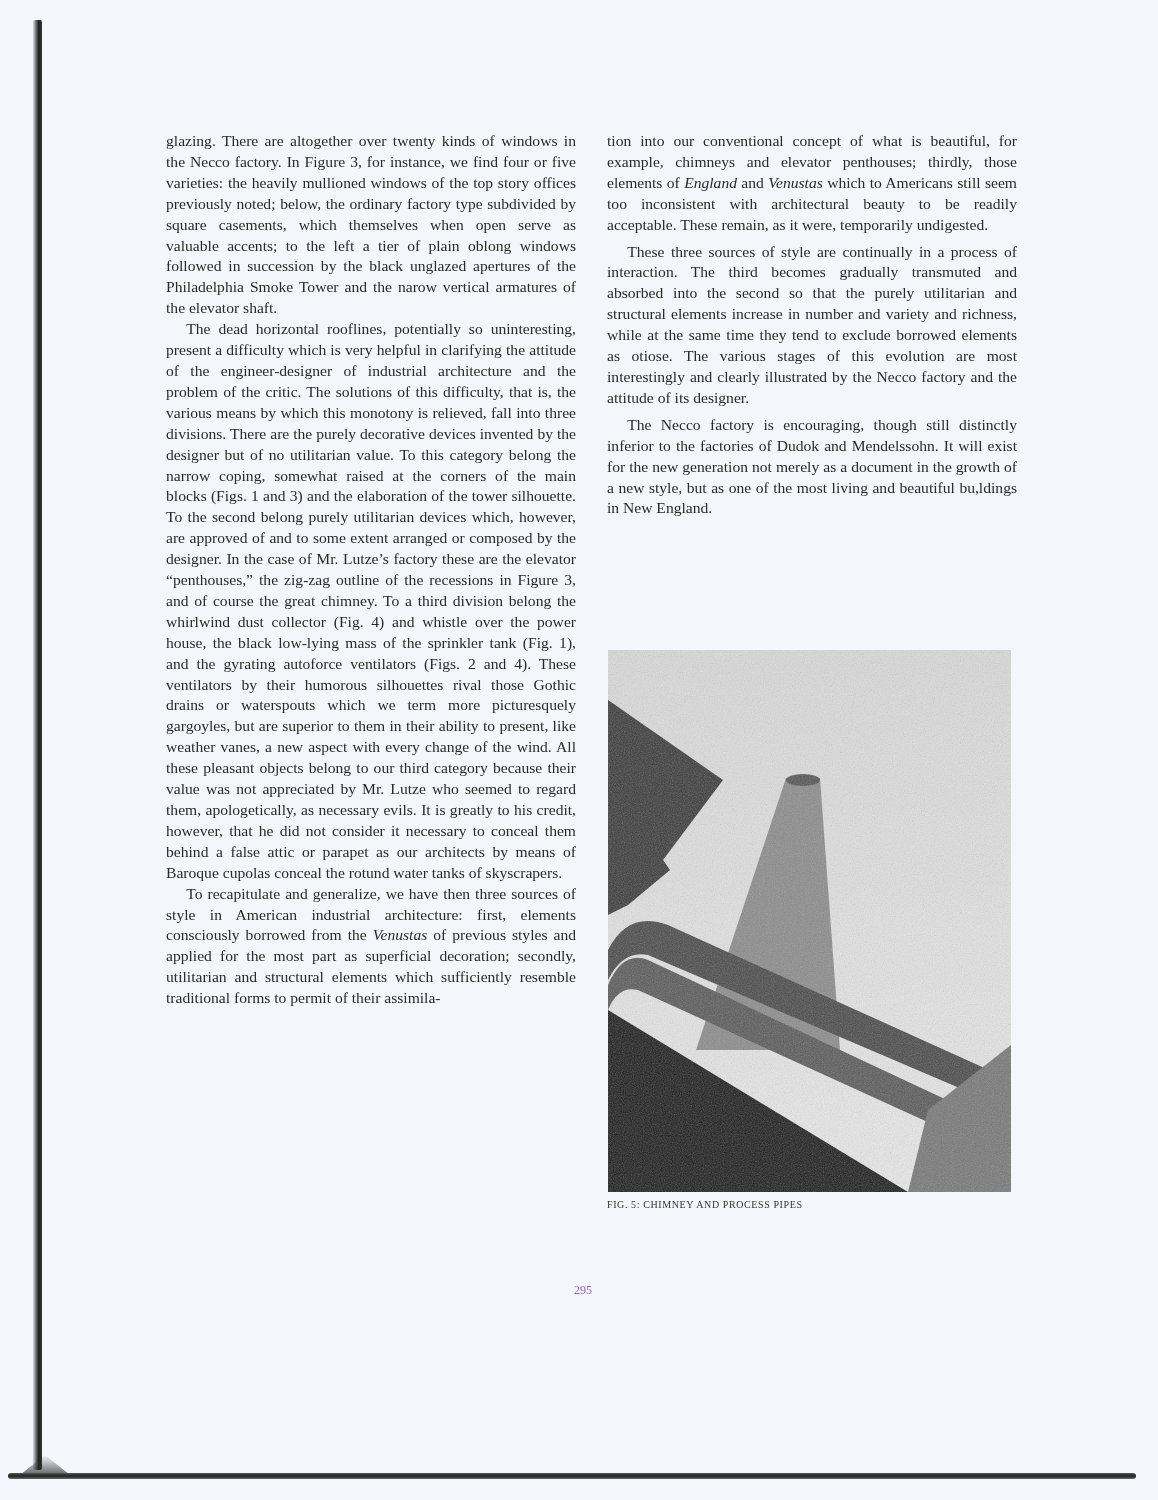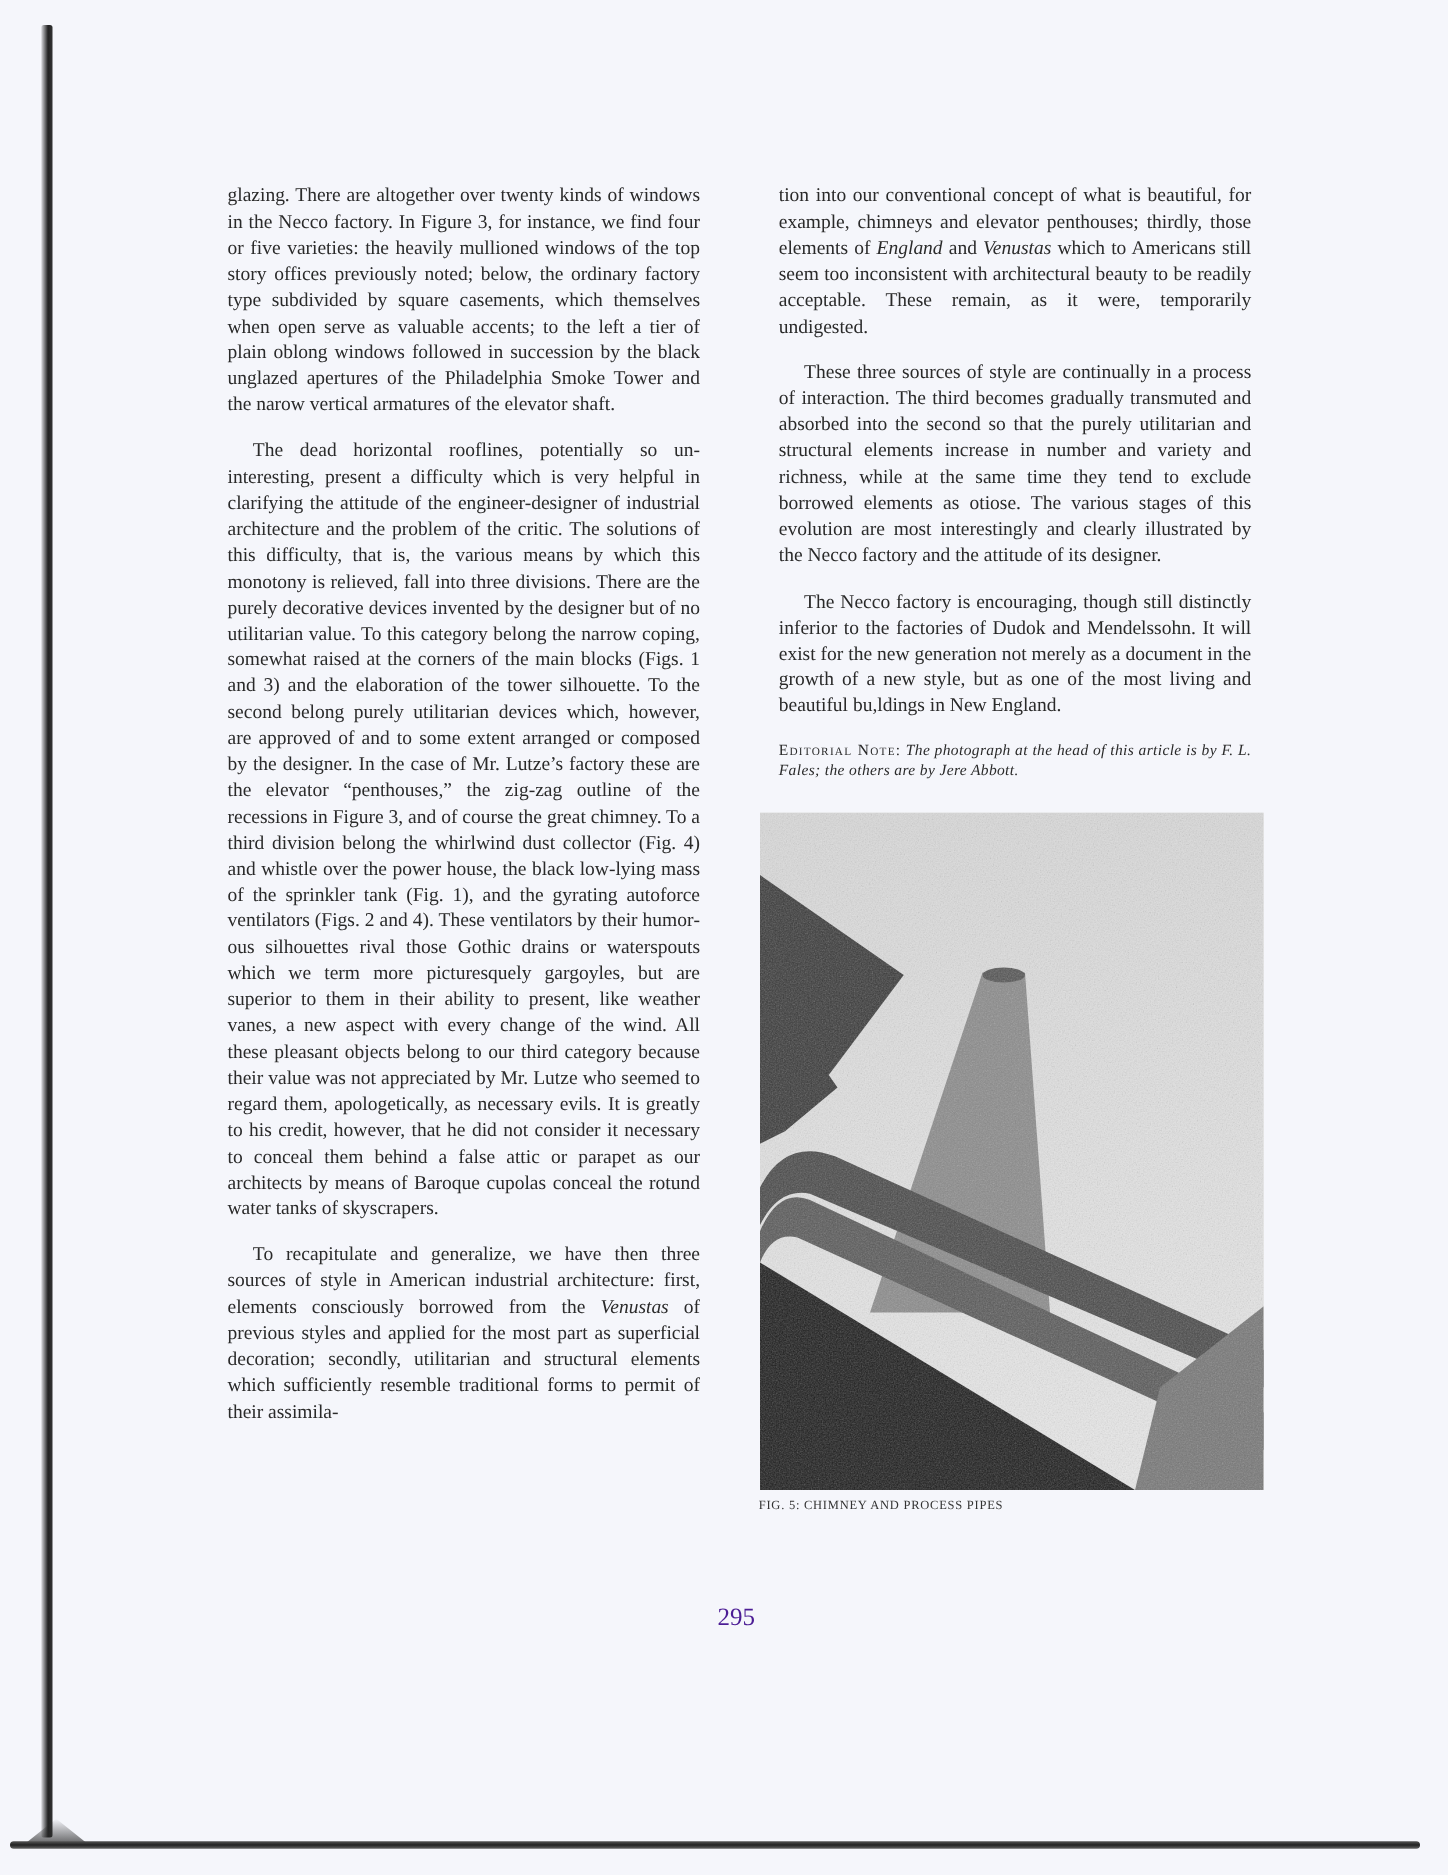--- a/index.html
+++ b/index.html
@@ -24,61 +24,60 @@
     background:linear-gradient(to bottom, rgba(40,40,40,0) , rgba(40,40,40,0.7));
     clip-path:polygon(50% 0, 100% 100%, 0 100%);
   }
   .col {
     position:absolute; top:131px; width:410px;
     font-size:15.6px; line-height:20.9px; text-align:justify;
     hyphens:manual;
   }
   .col.left { left:166px; }
   .col.right { left:607px; }
-  .col p { margin:16px; text-indent:0; }
+  .col p { margin:0; text-indent:0; }
   .col p + p { text-indent:1.3em; margin-top:0; }
   .col.right p.para { text-indent:1.3em; margin-top:6px; }
   .col.left p.para { text-indent:1.3em; }
   .editorial {
     margin-top:10px; font-size:12.4px; line-height:16px; text-indent:0 !important;
     letter-spacing:0.3px;
   }
   .editorial .label { font-variant:small-caps; letter-spacing:1px; }
   .editorial .body { font-style:italic; }
   .photo {
     position:absolute; left:608px; top:650px; width:403px; height:542px;
     background:#e8e8e8; overflow:hidden;
   }
   .photo svg { width:100%; height:100%; display:block; }
   .caption {
     position:absolute; left:607px; top:1199px; font-size:10px; letter-spacing:0.6px;
     color:#333;
   }
   .page-number {
-    position:absolute; left:574px; top:1283px; font-size:20px; color:#4c1d95;
+    position:absolute; left:574px; top:1283px; font-size:12px; color:#8b5cf6;
   }
 </style>
 </head>
 <body>
 
 <div class="spine"></div>
 <div class="foot"></div>
 <div class="baseline"></div>
 
 <div class="col left">
   <p>glazing. There are altogether over twenty kinds of windows in the Necco factory. In Figure 3, for instance, we find four or five varieties: the heavily mullioned windows of the top story offices previ­ously noted; below, the ordinary factory type sub­divided by square casements, which themselves when open serve as valuable accents; to the left a tier of plain oblong windows followed in succession by the black unglazed apertures of the Philadelphia Smoke Tower and the narow vertical armatures of the elevator shaft.</p>
   <p class="para">The dead horizontal rooflines, potentially so un­interesting, present a difficulty which is very help­ful in clarifying the attitude of the engineer-designer of industrial architecture and the problem of the critic. The solutions of this difficulty, that is, the various means by which this monotony is relieved, fall into three divisions. There are the purely deco­rative devices invented by the designer but of no utilitarian value. To this category belong the nar­row coping, somewhat raised at the corners of the main blocks (Figs. 1 and 3) and the elaboration of the tower silhouette. To the second belong purely utilitarian devices which, however, are approved of and to some extent arranged or composed by the designer. In the case of Mr. Lutze’s factory these are the elevator “penthouses,” the zig-zag outline of the recessions in Figure 3, and of course the great chimney. To a third division belong the whirlwind dust collector (Fig. 4) and whistle over the power house, the black low-lying mass of the sprinkler tank (Fig. 1), and the gyrating autoforce ventilators (Figs. 2 and 4). These ventilators by their humor­ous silhouettes rival those Gothic drains or water­spouts which we term more picturesquely gargoyles, but are superior to them in their ability to present, like weather vanes, a new aspect with every change of the wind. All these pleasant objects belong to our third category because their value was not ap­preciated by Mr. Lutze who seemed to regard them, apologetically, as necessary evils. It is greatly to his credit, however, that he did not consider it neces­sary to conceal them behind a false attic or parapet as our architects by means of Baroque cupolas con­ceal the rotund water tanks of skyscrapers.</p>
   <p class="para"><span>To recapitulate and generalize, we have then three sources of style in American industrial archi­tecture: first, elements consciously borrowed from the </span><i>Venustas</i><span> of previous styles and applied for the most part as superficial decoration; secondly, utili­tarian and structural elements which sufficiently re­semble traditional forms to permit of their assimila-</span></p>
 </div>
 
 <div class="col right">
   <p><span>tion into our conventional concept of what is beautiful, for example, chimneys and elevator pent­houses; thirdly, those elements of </span><i>England</i><span> and </span><i>Venustas</i><span> which to Americans still seem too inconsistent with architectural beauty to be readily acceptable. These remain, as it were, temporarily undigested.</span></p>
   <p class="para">These three sources of style are continually in a process of interaction. The third becomes gradually transmuted and absorbed into the second so that the purely utilitarian and structural elements in­crease in number and variety and richness, while at the same time they tend to exclude borrowed ele­ments as otiose. The various stages of this evolution are most interestingly and clearly illustrated by the Necco factory and the attitude of its designer.</p>
   <p class="para">The Necco factory is encouraging, though still distinctly inferior to the factories of Dudok and Mendelssohn. It will exist for the new generation not merely as a document in the growth of a new style, but as one of the most living and beautiful bu,ldings in New England.</p>
-  <p class="editorial"><span class="label">Editorial Note:</span> <span class="body">The photograph at the head of this article is by F. L. Fales; the others are by Jere Abbott.</span></p>
 </div>
 
 <div class="photo">
   <svg viewBox="0 0 403 542" preserveAspectRatio="none">
     <defs>
       <filter id="grain">
         <feTurbulence type="fractalNoise" baseFrequency="0.9" numOctaves="2" result="n"></feTurbulence>
         <feColorMatrix type="saturate" values="0"></feColorMatrix>
         <feComponentTransfer>
             <feFuncA type="linear" slope="0.35"></feFuncA>

